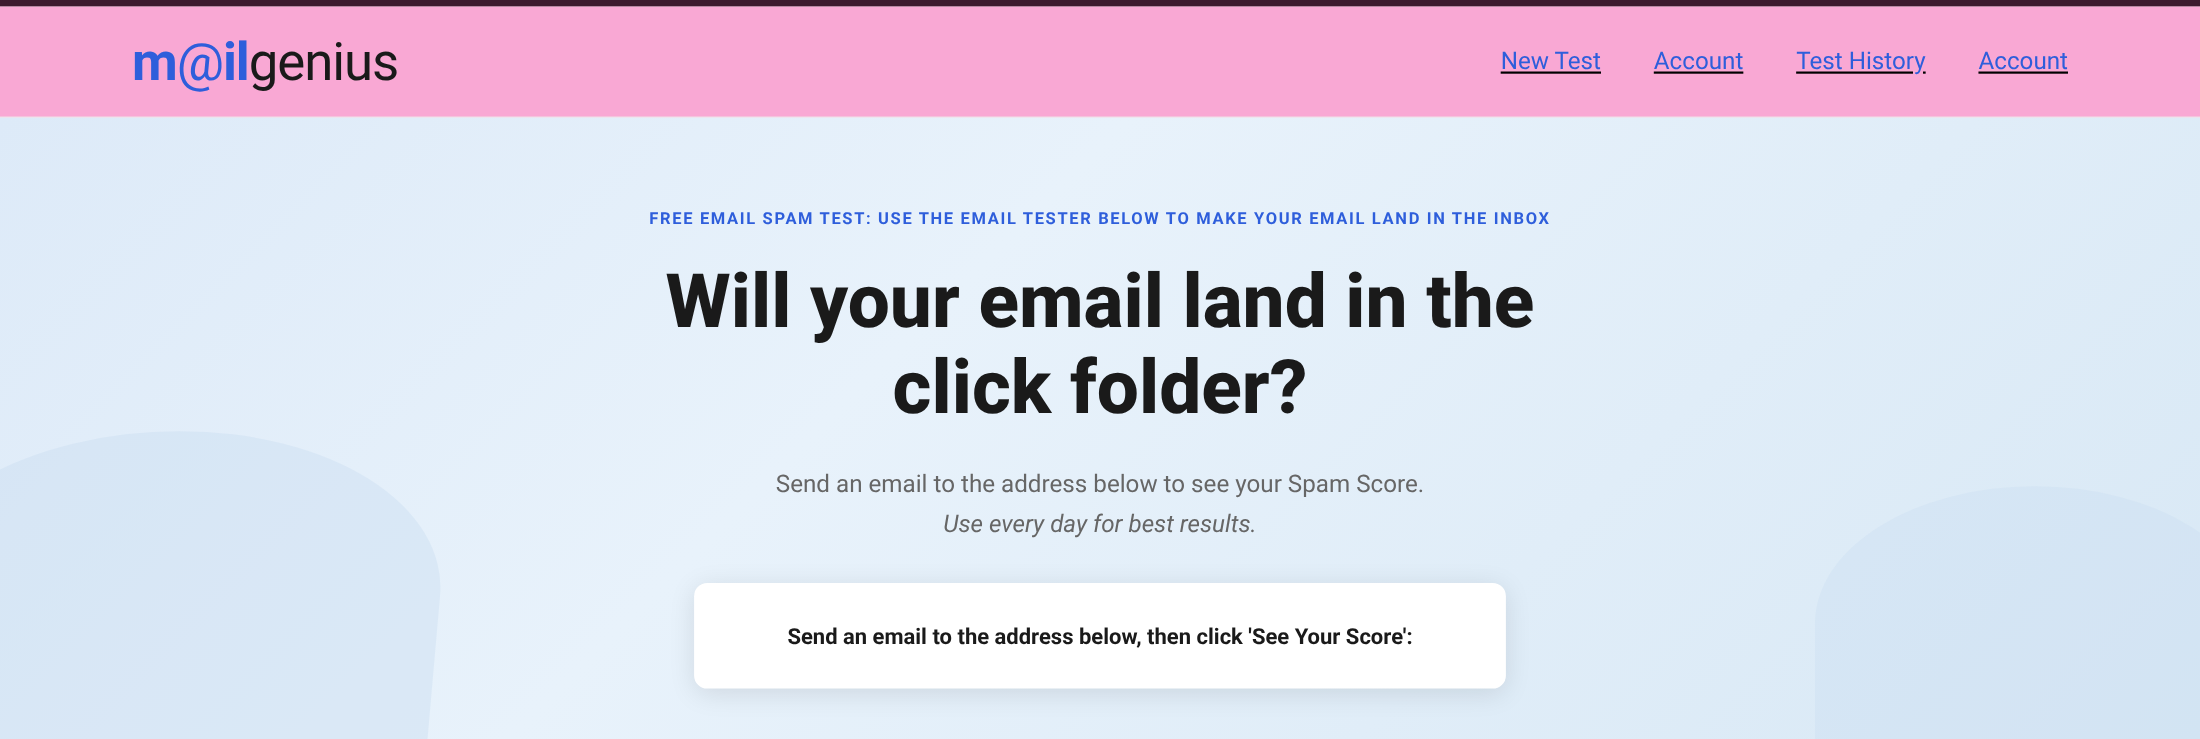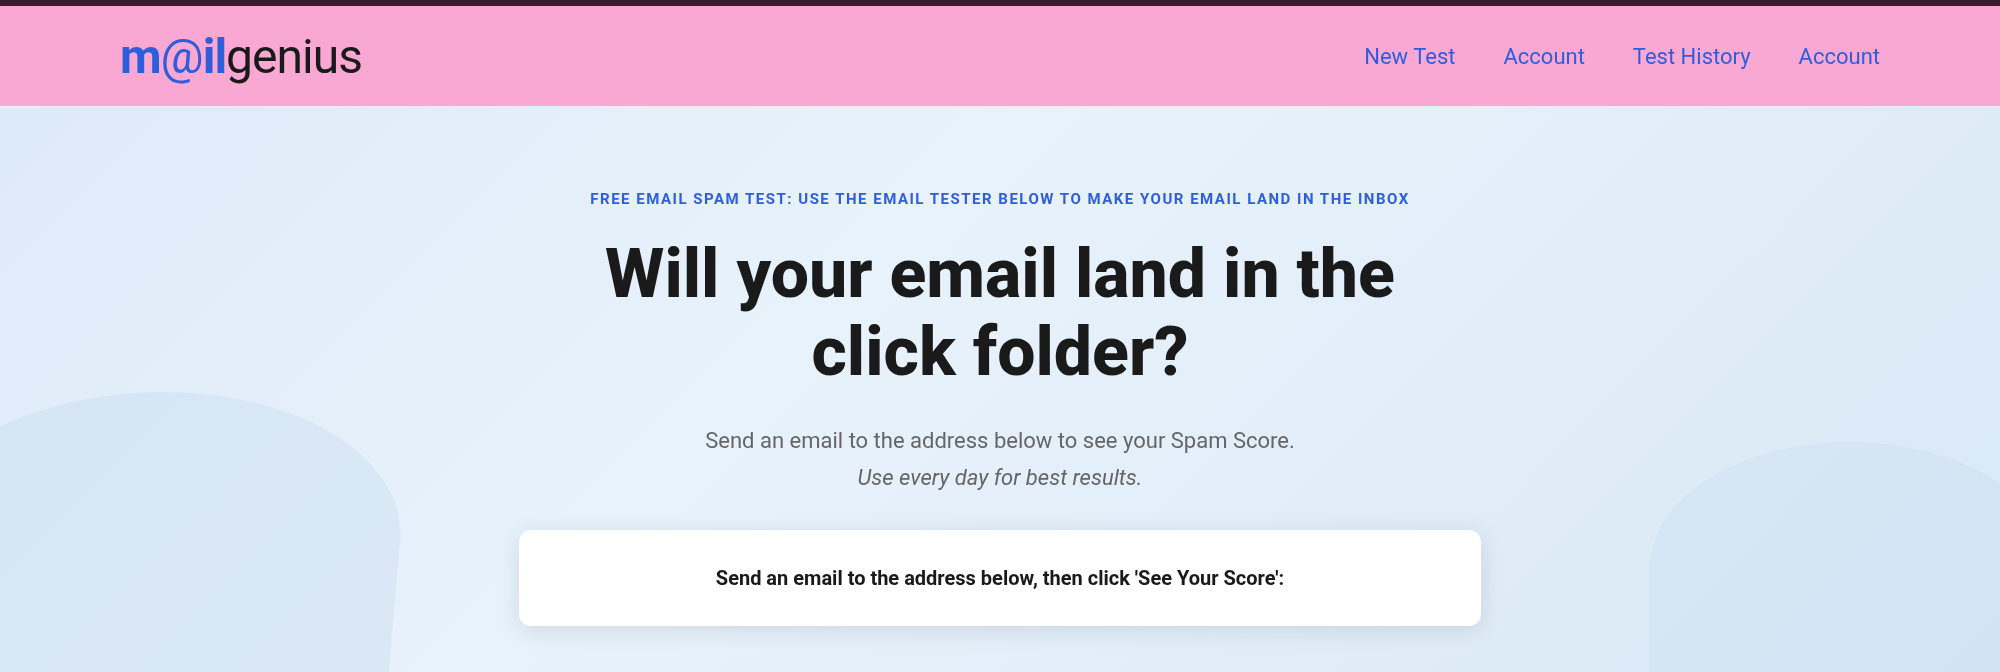--- a/index.html
+++ b/index.html
@@ -63,20 +63,21 @@
 
     .logo-genius {
       color: #1a1a1a;
       font-weight: 400;
     }
 
     .nav {
       display: flex;
       align-items: center;
       gap: 48px;
+      text-decoration: underline;
     }
 
     .nav-link {
       font-size: 22px;
       color: #2e5edb;
       text-decoration: none;
       font-weight: 400;
     }
 
     
@@ -152,21 +153,21 @@
       text-align: center;
       font-style: italic;
       margin-bottom: 40px;
     }
 
     .card {
       background: #fff;
       border-radius: 12px;
       box-shadow: 0 4px 24px rgba(0,0,0,0.1);
       padding: 36px 36px;
-      width: 962px;
+      width: 738px;
       position: relative;
       z-index: 1;
     }
 
     .card-title {
       font-size: 20px;
       font-weight: 700;
       color: #1a1a1a;
       text-align: center;
     }

